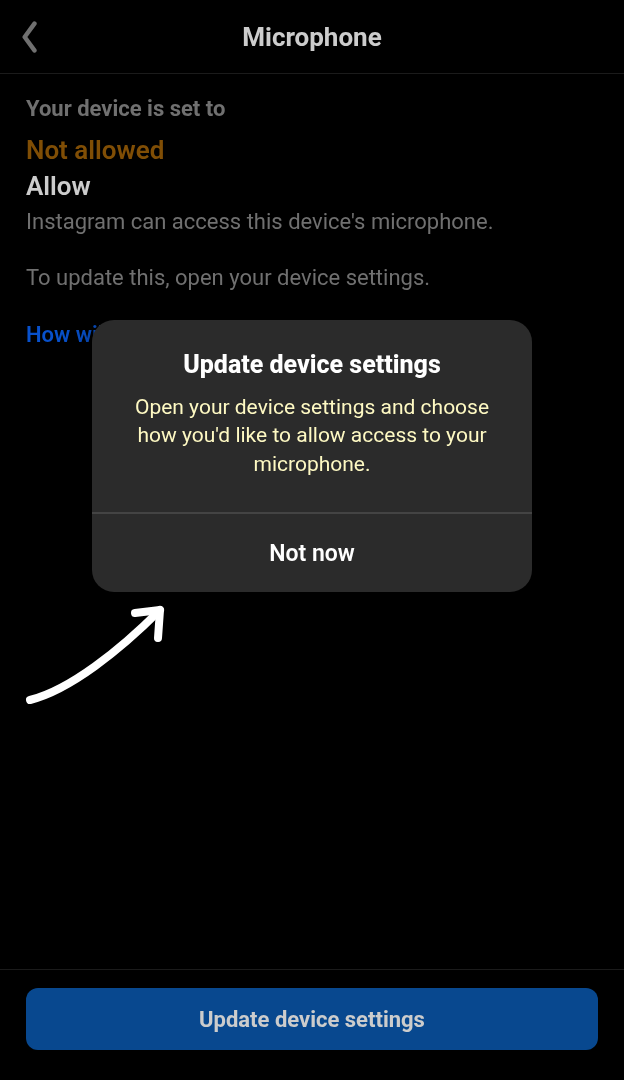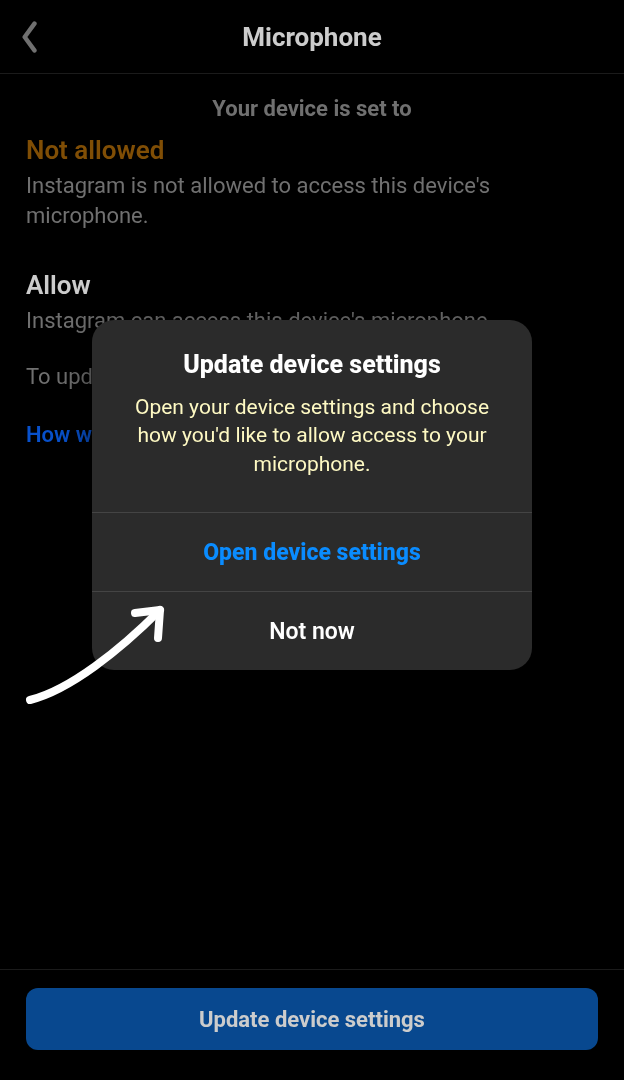--- a/index.html
+++ b/index.html
@@ -2,21 +2,21 @@
 <html><head>
   <meta charset="utf-8">
   <style>
     * { margin: 0; padding: 0; box-sizing: border-box; }
     html, body { width: 624px; height: 1080px; background: #000; font-family: -apple-system, BlinkMacSystemFont, "Segoe UI", Roboto, Helvetica, Arial, sans-serif; color: #fff; overflow: hidden; position: relative; }
     .header { height: 74px; display: flex; align-items: center; justify-content: center; position: relative; border-bottom: 1px solid #222; }
     .back { position: absolute; left: 10px; top: 50%; transform: translateY(-50%); width: 40px; height: 40px; display: flex; align-items: center; justify-content: center; cursor: pointer; }
     .back svg { width: 22px; height: 32px; }
     .title { font-size: 26px; font-weight: 700; color: #fff; }
     .content { padding: 22px 26px 0 26px; }
-    .section-label { font-size: 22px; font-weight: 700; color: #8c8c8c; margin-bottom: 14px; text-align: center; }
+    .section-label { font-size: 22px; font-weight: 700; color: #8c8c8c; margin-bottom: 14px; }
     .status-title { font-size: 26px; font-weight: 600; color: #a16207; margin-bottom: 6px; }
     .status-desc { font-size: 22px; color: #8c8c8c; line-height: 1.35; margin-bottom: 40px; }
     .other-label { font-size: 22px; font-weight: 700; color: #8c8c8c; margin-bottom: 18px; }
     .allow-title { font-size: 26px; font-weight: 600; color: #fff; margin-bottom: 6px; }
     .allow-desc { font-size: 22px; color: #8c8c8c; line-height: 1.35; margin-bottom: 26px; }
     .update-hint { font-size: 22px; color: #8c8c8c; line-height: 1.35; margin-bottom: 30px; }
     .how-link { font-size: 22px; color: #0a66ff; font-weight: 600; }
     .bottom-bar { position: absolute; left: 0; right: 0; bottom: 0; padding: 18px 26px 30px 26px; border-top: 1px solid #222; }
     .primary-btn { width: 100%; height: 62px; background: #0a5bb3; border-radius: 12px; display: flex; align-items: center; justify-content: center; font-size: 22px; font-weight: 700; color: #fff; cursor: pointer; }
     .overlay { position: absolute; inset: 0; background: rgba(0,0,0,0.20); display: flex; align-items: flex-start; justify-content: center; }
@@ -38,40 +38,38 @@
     <svg viewBox="0 0 24 36">
       <path d="M17 3 L6 18 L17 33" stroke="#8c8c8c" stroke-width="5" fill="none" stroke-linecap="round" stroke-linejoin="round"></path>
     </svg>
   </div>
   <div class="title">Microphone</div>
 </div>
 
 <div class="content">
   <div class="section-label">Your device is set to</div>
   <div class="status-title">Not allowed</div>
-  <div class="status-desc">Instagram is not allowed to access this device's microphone.</div>
 
   <div class="allow-title">Allow</div>
   <div class="allow-desc">Instagram can access this device's microphone.</div>
   <div class="update-hint">To update this, open your device settings.</div>
   <div class="how-link">How will my microphone be used?</div>
 </div>
 
 <div class="bottom-bar">
   <div class="primary-btn">Update device settings</div>
 </div>
 
 <div class="overlay">
   <div class="dialog">
     <div class="dialog-body">
       <div class="dialog-title">Update device settings</div>
       <div class="dialog-text">Open your device settings and choose how you'd like to allow access to your microphone.</div>
     </div>
     <div class="dialog-sep"></div>
-    <div class="dialog-action action-primary">Open device settings</div>
     <div class="dialog-sep"></div>
     <div class="dialog-action action-secondary">Not now</div>
   </div>
 </div>
 
 <svg class="arrow-annot" width="180" height="140" viewBox="0 0 180 140">
   <path d="M10 120 C 50 110, 100 70, 140 30" stroke="#fff" stroke-width="8" fill="none" stroke-linecap="round"></path>
   <path d="M140 30 L115 33 M140 30 L138 58" stroke="#fff" stroke-width="8" fill="none" stroke-linecap="round"></path>
 </svg>
 

